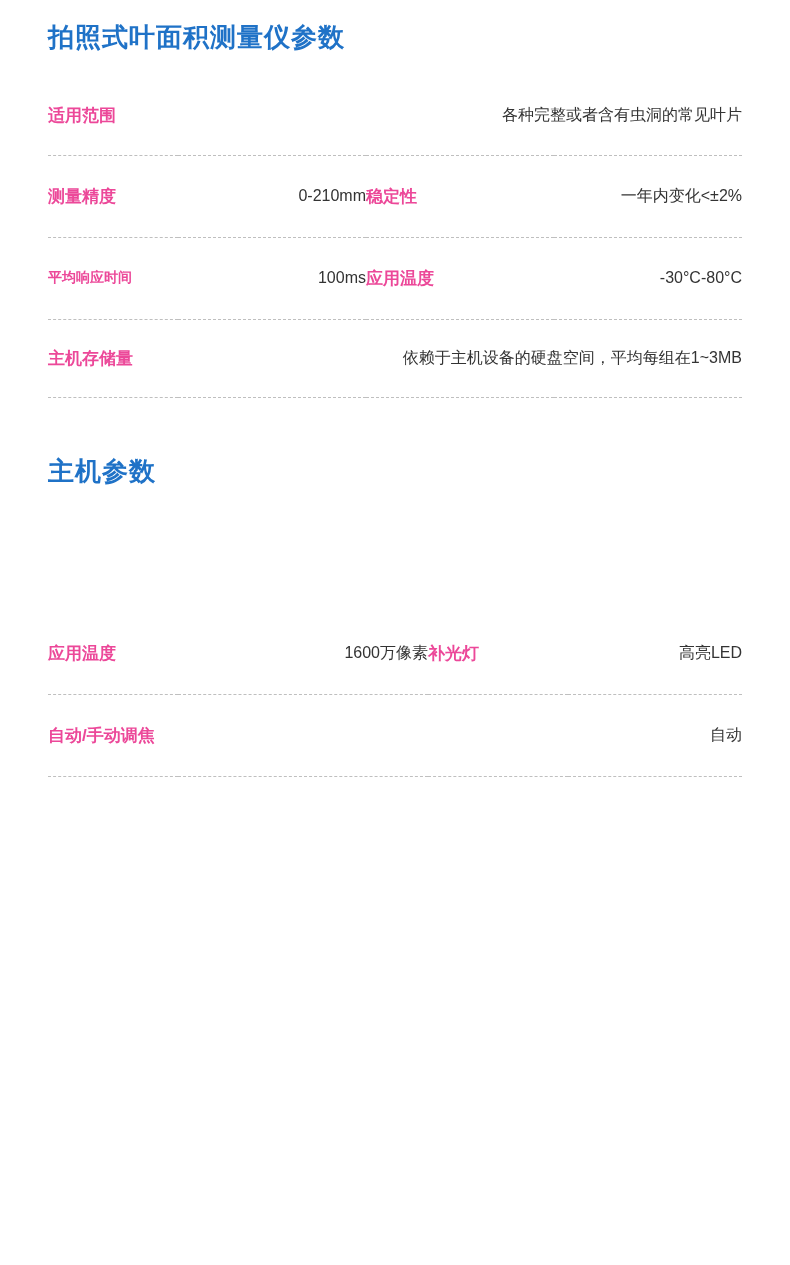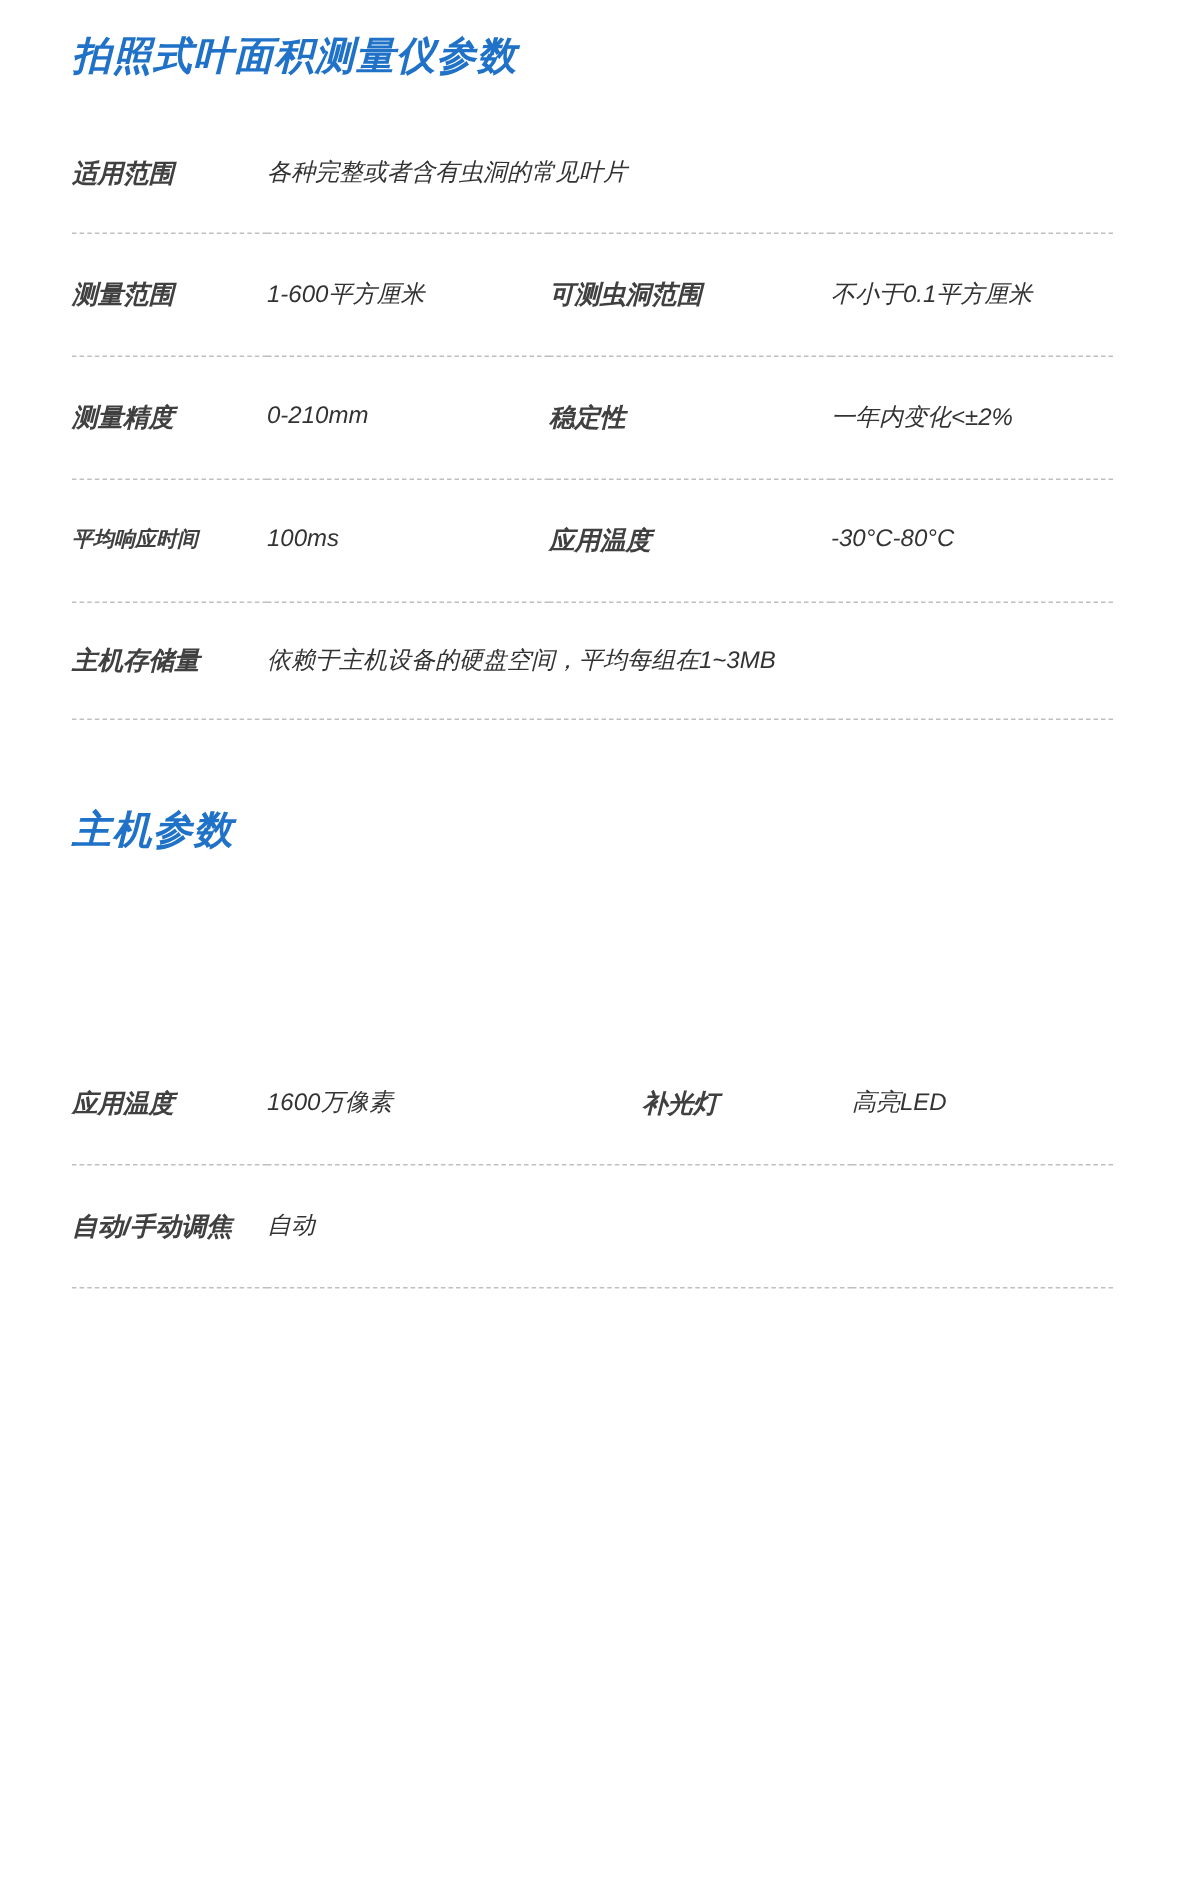--- a/index.html
+++ b/index.html
@@ -13,21 +13,20 @@
     font-family: "Liberation Sans", "DejaVu Sans", sans-serif;
     color: #333333;
     overflow: hidden;
   }
   .page {
     width: 790px;
     height: 1265px;
     position: relative;
     box-sizing: border-box;
     padding: 0 48px;
-    font-style: italic;
   }
   .section-title {
     color: #1f72c7;
     font-size: 26px;
     font-weight: bold;
     letter-spacing: 1px;
   }
   .section-title.first { padding-top: 20px; }
   .spec-table {
     width: 100%;
@@ -35,32 +34,33 @@
     table-layout: fixed;
   }
   .spec-table tr {
     border-bottom: 1px dashed #bfbfbf;
   }
   .spec-table td {
     vertical-align: middle;
     padding: 0;
   }
   .lbl {
-    color: #404040;
+    color: #ec4899;
     font-weight: bold;
     font-size: 17px;
     white-space: nowrap;
     padding-right: 6px;
   }
   .lbl.sm {
     font-size: 14px;
   }
   .val {
     color: #333333;
     font-size: 16px;
+    text-align: right;
   }
   .val.multi {
     line-height: 1.6;
   }
   
   .r {
     height: 82px;
   }
   .r.tall {
     height: 96px;
@@ -82,26 +82,20 @@
 <div class="page">
 
   <div class="section-title first">拍照式叶面积测量仪参数</div>
   <div class="gap-sm"></div>
 
   <table class="spec-table">
     <tbody>
         <tr class="r short">
       <td class="lbl col-l1">适用范围</td>
       <td class="val" colspan="3">各种完整或者含有虫洞的常见叶片</td>
-    </tr>
-    <tr class="r">
-      <td class="lbl col-l1">测量范围</td>
-      <td class="val col-v1">1-600平方厘米</td>
-      <td class="lbl col-l2">可测虫洞范围</td>
-      <td class="val col-v2">不小于0.1平方厘米</td>
     </tr>
     <tr class="r">
       <td class="lbl col-l1">测量精度</td>
       <td class="val col-v1">0-210mm</td>
       <td class="lbl col-l2">稳定性</td>
       <td class="val col-v2">一年内变化&lt;±2%</td>
     </tr>
     <tr class="r">
       <td class="lbl sm col-l1">平均响应时间</td>
       <td class="val col-v1">100ms</td>

